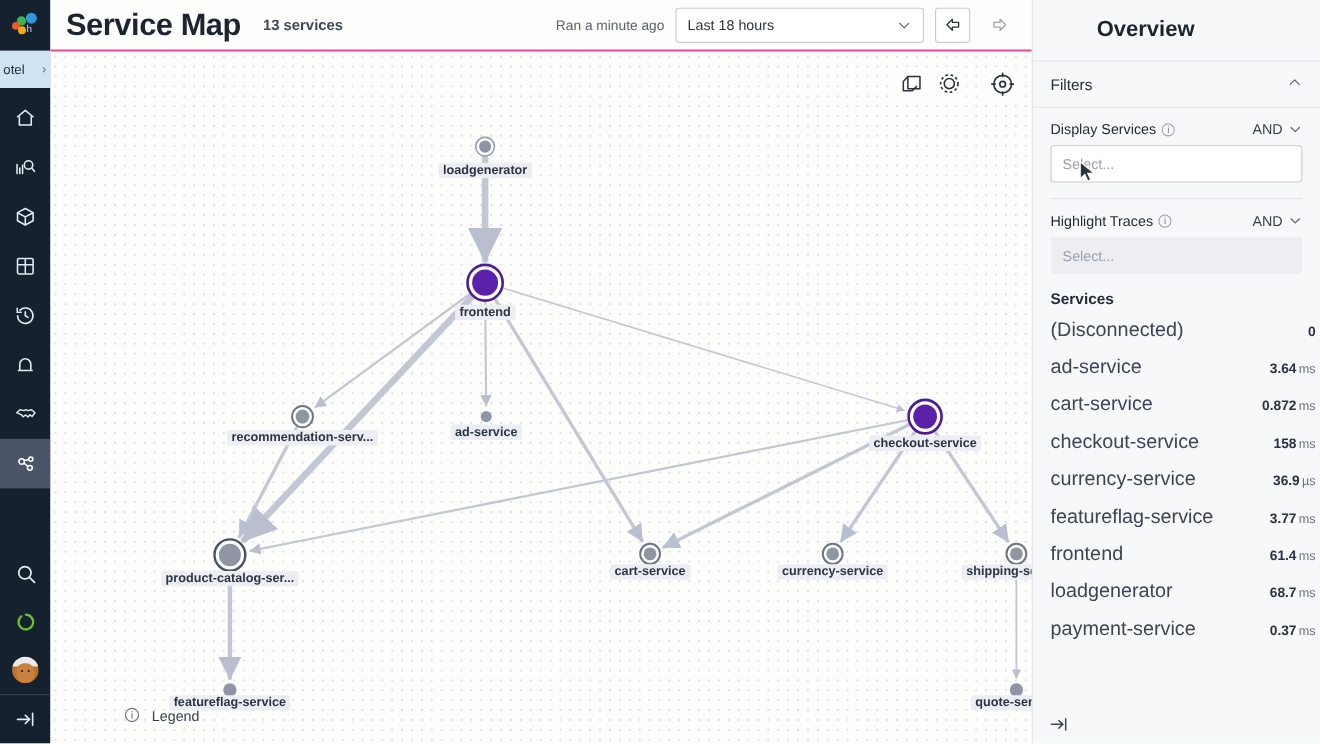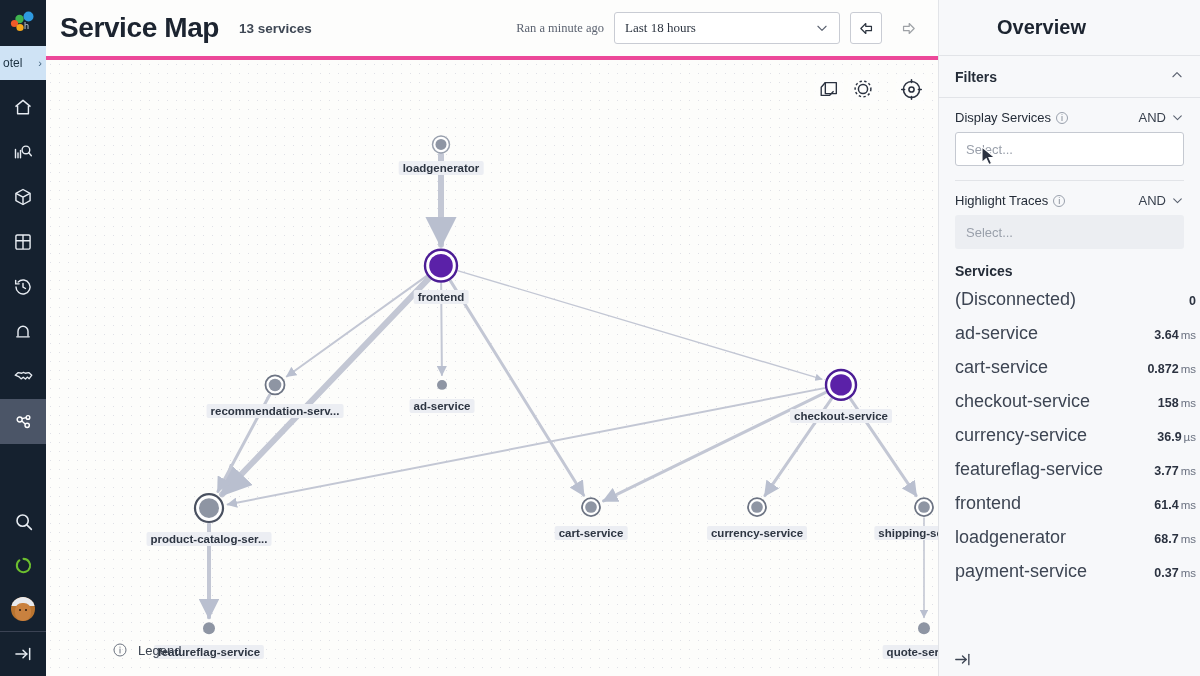--- a/index.html
+++ b/index.html
@@ -45,28 +45,28 @@
   }
   .avatar .hair { position:absolute; top:0; left:0; width:24px; height:9px; background:#e8eaee; border-radius:12px 12px 0 0;}
   .avatar .face { position:absolute; top:6px; left:4px; width:16px; height:18px; background:#c9813f; border-radius:8px 8px 9px 9px;}
   .avatar .eye { position:absolute; width:2px;height:2px;background:#2a1a10;border-radius:50%;top:12px;}
   .avatar .eye.l{left:8px;} .avatar .eye.r{left:14px;}
 
   
   #main { width: 892px; height: 676px; flex: none; display: flex; flex-direction: column;
           background: #fdfdfc; position: relative; }
   #topbar {
-    height: 60px; flex: none; display: flex; align-items: center;
-    padding: 0 14px 0 14px; border-bottom: 4px solid #ec4899; background:#fdfdfc;
+    height: 47px; flex: none; display: flex; align-items: center;
+    padding: 0 14px 0 14px; border-bottom: 2px solid #ec4899; background:#fdfdfc;
   }
   #page-title {
     font-size: 28px; font-weight: bold; color: #1c2430; letter-spacing: -0.4px;
   }
   #svc-count { font-size: 13.5px; font-weight: bold; color: #3f4855; margin-left: 20px; }
-  #topbar .right { margin-left: auto; display: flex; align-items: center; gap: 10px; font-family: Liberation Serif, serif; }
+  #topbar .right { margin-left: auto; display: flex; align-items: center; gap: 10px; }
   #ran-label { font-size: 12.5px; color: #5b6270; }
   #range-select {
     width: 226px; height: 32px; border: 1px solid #c9ccd4; border-radius: 3px;
     background: #ffffff; display: flex; align-items: center; padding: 0 10px;
     font-size: 13px; color: #2c3440; cursor: pointer;
   }
   #range-select .lbl { flex: 1; }
   .icon-btn {
     width: 32px; height: 32px; border: 1px solid #c9ccd4; border-radius: 3px;
     background: #ffffff; display: flex; align-items: center; justify-content: center;
@@ -106,21 +106,21 @@
     width: 262px; height: 676px; flex: none; background: #f7f8fa;
     border-left: 1px solid #e2e4e8; position: relative; overflow: hidden;
   }
   #panel-head { height: 56px; display:flex; align-items:center; padding: 0 0 0 16px;
                 border-bottom: 1px solid #e2e4e8; }
   #panel-head .t { font-size: 20px; font-weight: bold; color: #1c2430; margin-left: 42px; }
   .sec-head {
     height: 42px; display: flex; align-items: center; padding: 0 16px;
     border-bottom: 1px solid #e2e4e8; cursor: pointer;
   }
-  .sec-head .t { font-size: 14px; font-weight: bold; color: #242c38; }
+  .sec-head .t { font-size: 14px; font-weight: normal; color: #242c38; }
   .sec-head .chev { margin-left: auto; color: #5b6270; font-size: 12px; }
   .filter-block { padding: 12px 16px 0 16px; }
   .filter-row { display: flex; align-items: center; margin-bottom: 7px; }
   .filter-row .name { font-size: 13px; font-weight: normal; color: #242c38; }
   .info-i {
     width: 12px; height: 12px; border: 1px solid #9aa1ad; border-radius: 50%;
     font-size: 9px; line-height: 10px; text-align: center; color: #7b828f; margin-left: 5px;
   }
   .filter-row .andsel { margin-left: auto; font-size: 13px; color: #39414e; display:flex; align-items:center; gap:5px; cursor:pointer;}
   .sel-box {

